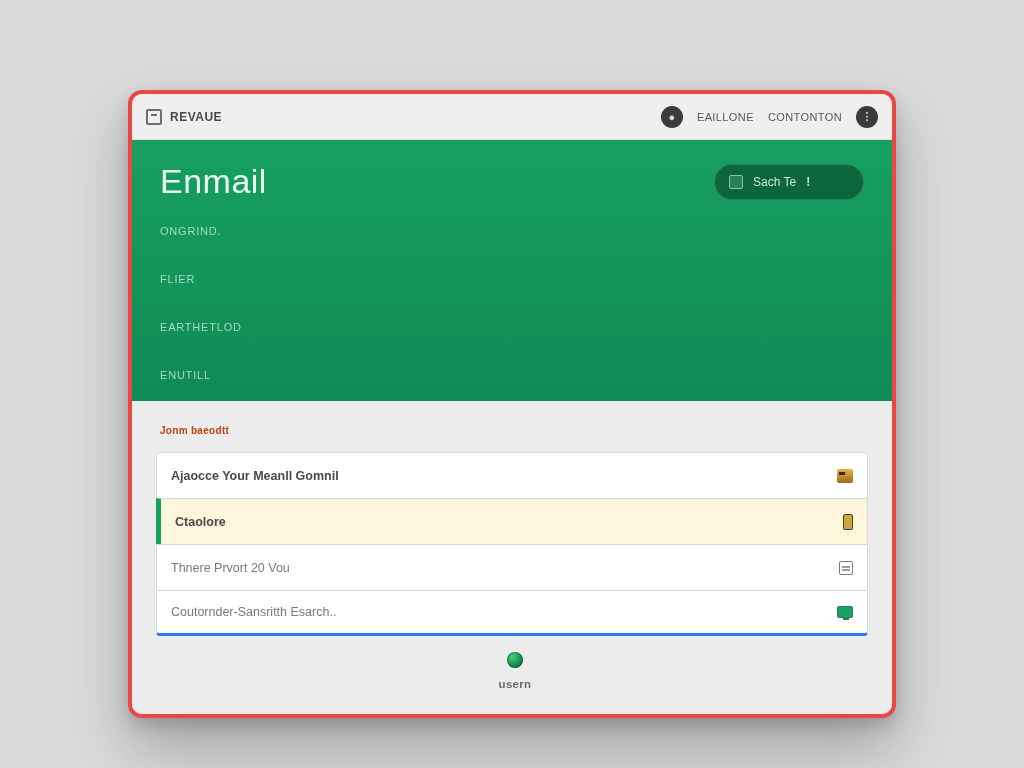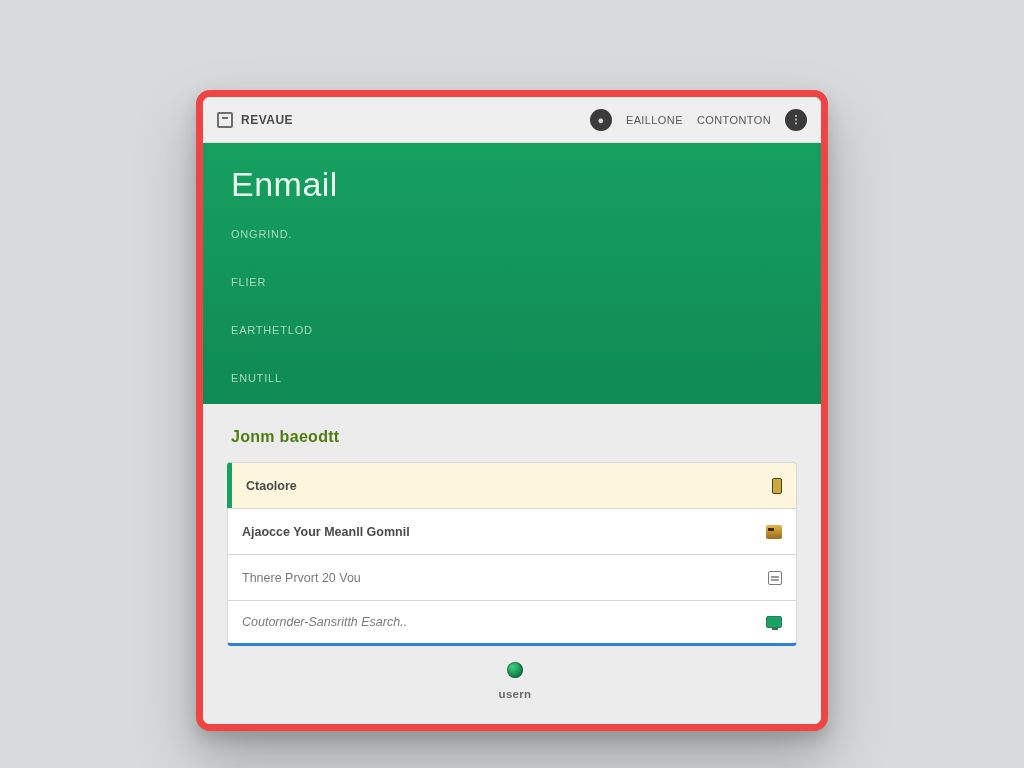--- a/index.html
+++ b/index.html
@@ -7,26 +7,26 @@
   body {
     background: #d9dadb;
     font-family: "Segoe UI", Tahoma, sans-serif;
     display: flex;
     align-items: flex-start;
     justify-content: center;
     padding-top: 90px;
   }
 
   .window {
-    width: 632px;
+    width: 768px;
     background: #eeeff0;
     border-radius: 14px;
     box-shadow: 0 30px 60px rgba(0,0,0,0.25), 0 8px 16px rgba(0,0,0,0.15);
     overflow: hidden;
-    border: 7px solid #ef4444;
+    border: 4px solid #ef4444;
   }
 
   
   .titlebar {
     height: 46px;
     background: #efefef;
     display: flex;
     align-items: center;
     padding: 0 14px;
     gap: 10px;
@@ -87,38 +87,38 @@
     font-size: 11px; letter-spacing: 0.8px; text-transform: uppercase;
     color: #a9d9c1; padding-bottom: 6px;
   }
 
   
   .content {
     background: #ececec;
     padding: 20px 24px 24px 24px;
   }
   .section-label {
-    font-size: 16px; font-weight: 700; color: #4d7c0f; letter-spacing: 0.3px;
+    font-size: 10px; font-weight: 700; color: #c2410c; letter-spacing: 0.3px;
     margin: 4px 0 16px 4px;
   }
 
   .list {
     background: transparent;
   }
   .row {
     background: #ffffff;
     border: 1px solid #d8d8d8;
     border-bottom: none;
     height: 46px;
     display: flex; align-items: center; justify-content: space-between;
     padding: 0 14px;
     font-size: 12.5px; color: #525252;
   }
   .row:first-child { border-top-left-radius: 4px; border-top-right-radius: 4px; }
-  .row:last-child  { border-bottom: 1px solid #d8d8d8; border-bottom-left-radius:4px; border-bottom-right-radius:4px;font-style:italic; }
+  .row:last-child  { border-bottom: 1px solid #d8d8d8; border-bottom-left-radius:4px; border-bottom-right-radius:4px; }
 
   .row.accent-green { border-left: 5px solid #17a05f; background:#fff9e6;}
   .row.highlight    { background: #fdf6dc; }
   .row.accent-blue  { border-bottom: 3px solid #2b7de0; }
   .row .subject { font-weight: 600; color:#4a4a4a; }
   .row .subject.dim { font-weight: 500; color:#7a7a7a; }
 
   .row-icon { width:16px; height:14px; display:inline-block; }
   .ic-card { background: linear-gradient(180deg,#e7b54a 0%,#9b6a1f 100%); border-radius:2px; position:relative;}
   .ic-card::after{content:"";position:absolute;left:2px;top:3px;width:6px;height:3px;background:#3b2a0a;}
@@ -152,45 +152,50 @@
       <span class="circle-btn">●</span>
       <span class="nav-link">Eaillone</span>
       <span class="nav-link">Contonton</span>
       <span class="circle-btn">⋮</span>
     </div>
   </div>
 
   <div class="header">
     <div class="header-top">
       <div class="app-title">Enmail</div>
+      <div class="search-pill">
+        <span class="chip"></span>
+        <span>Sach Te</span>
+        <span class="bang">!</span>
+      </div>
     </div>
     <div class="tabs">
       <span class="tab">Ongrind.</span>
       <span class="tab">Flier</span>
       <span class="tab">Earthetlod</span>
       <span class="tab">Enutill</span>
     </div>
   </div>
 
   <div class="content">
     <div class="section-label">Jonm baeodtt</div>
 
     <div class="list">
 
+      <div class="row">
+        <span class="subject">Ajaocce Your Meanll Gomnil</span>
+        <span class="row-icon ic-card"></span>
+      </div>
+
       <div class="row accent-green highlight">
         <span class="subject">Ctaolore</span>
         <span class="row-icon ic-bottle"></span>
       </div>
 
       <div class="row">
-        <span class="subject">Ajaocce Your Meanll Gomnil</span>
-        <span class="row-icon ic-card"></span>
-      </div>
-
-      <div class="row">
         <span class="subject dim">Thnere Prvort 20 Vou</span>
         <span class="row-icon ic-doc"></span>
       </div>
 
       <div class="row accent-blue">
         <span class="subject dim">Coutornder-Sansritth Esarch..</span>
         <span class="row-icon ic-monitor"></span>
       </div>
 
     </div>

